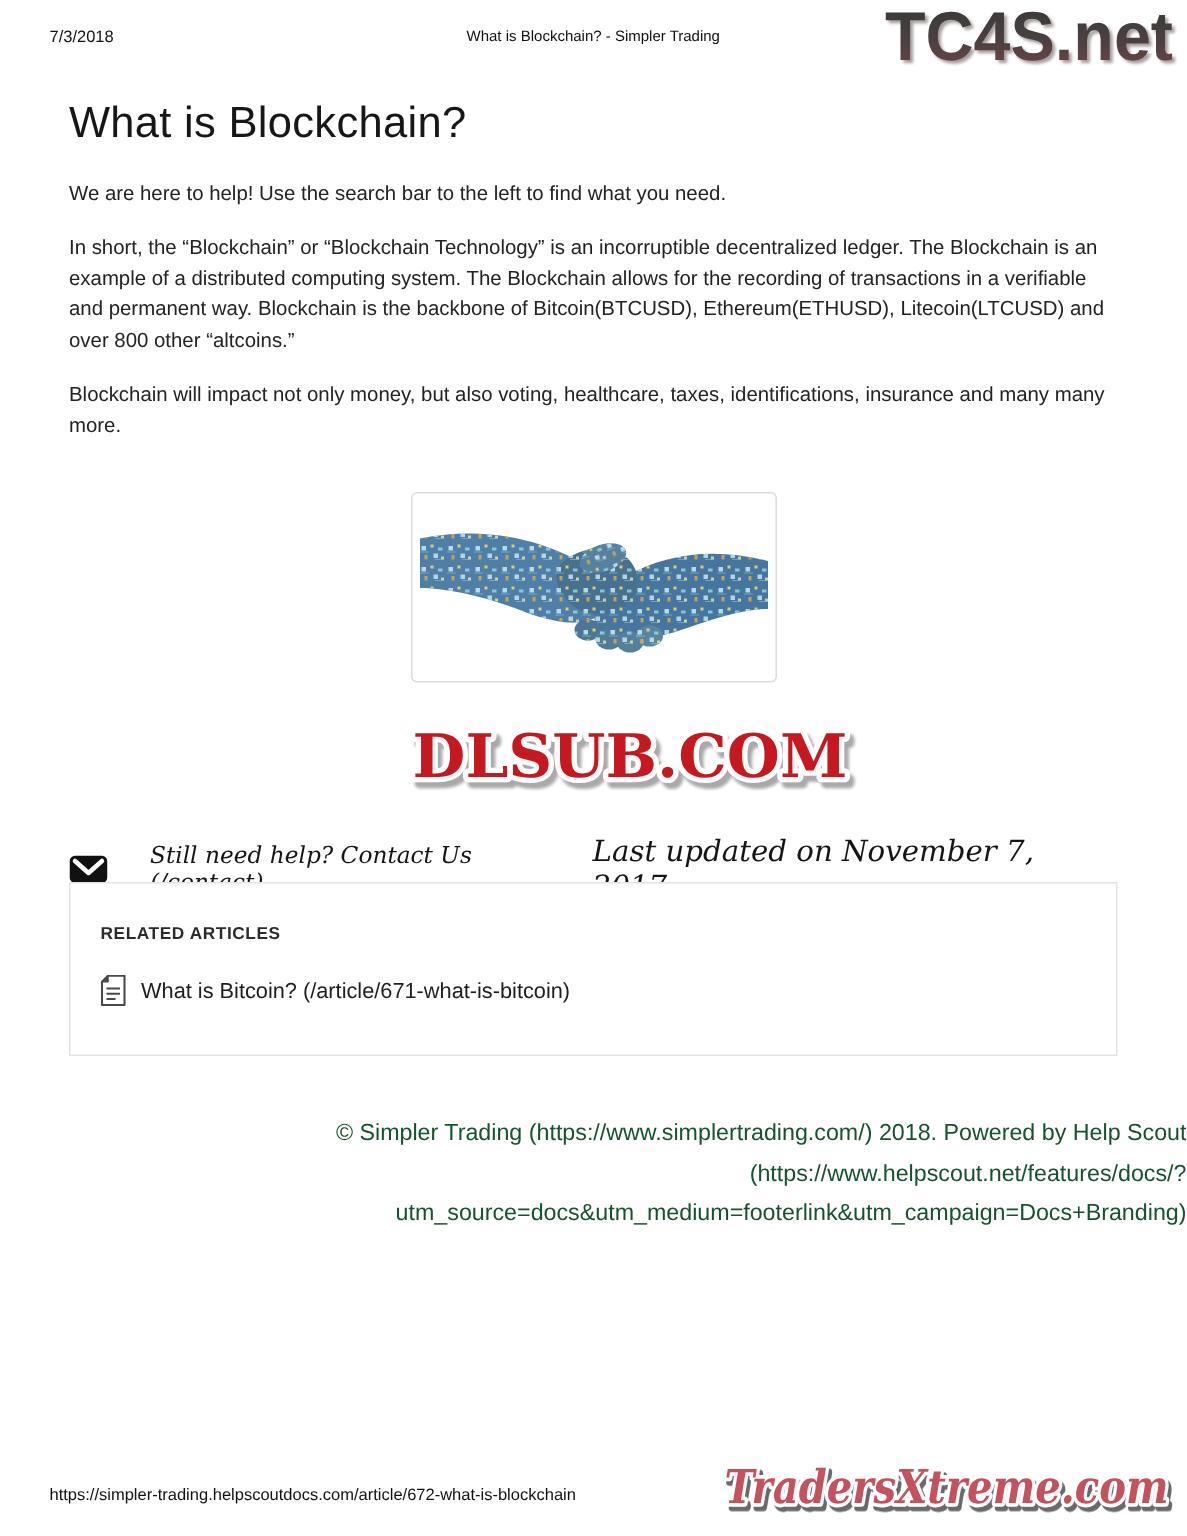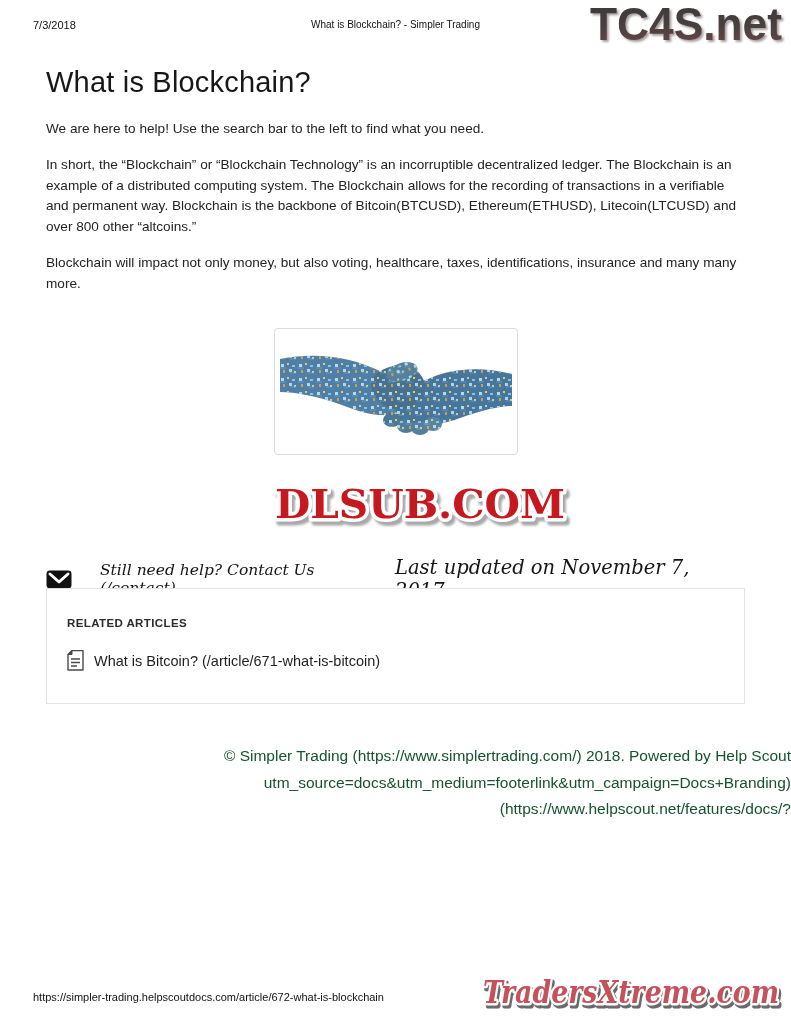--- a/index.html
+++ b/index.html
@@ -187,22 +187,22 @@
       <path d="M5,0.5 H16 V20 H1 V4.5 Z" fill="#ffffff" stroke="#4a4a4a" stroke-width="1.4" stroke-linejoin="round"></path>
       <path d="M5,0.5 V4.5 H1 Z" fill="#4a4a4a" stroke="#4a4a4a" stroke-width="1" stroke-linejoin="round"></path>
       <path d="M4,9 H13 M4,12.5 H13 M4,16 H10" stroke="#4a4a4a" stroke-width="1.3"></path>
     </svg>
     <span class="related-item-label">What is Bitcoin? (/article/671-what-is-bitcoin)</span>
   </div>
 </div>
 
 <div class="site-footer">
   <div>© Simpler Trading (https://www.simplertrading.com/) 2018. Powered by Help Scout</div>
+  <div>(https://www.helpscout.net/features/docs/?</div>
   <div>utm_source=docs&amp;utm_medium=footerlink&amp;utm_campaign=Docs+Branding)</div>
-  <div>(https://www.helpscout.net/features/docs/?</div>
 </div>
 
 <span class="print-url">https://simpler-trading.helpscoutdocs.com/article/672-what-is-blockchain</span>
 
 <div class="wm-traders">
   <svg width="312" height="52" viewBox="0 0 312 52">
     <text x="156" y="37" text-anchor="middle" textLength="296" lengthAdjust="spacingAndGlyphs" font-family="DejaVu Serif, serif" font-weight="bold" font-style="italic" font-size="31" fill="#c4515b" stroke="#ffffff" stroke-width="5" paint-order="stroke" stroke-linejoin="round" style="filter: drop-shadow(2px 3px 0px #6a6a6a);">TradersXtreme.com</text>
   </svg>
 </div>
 

